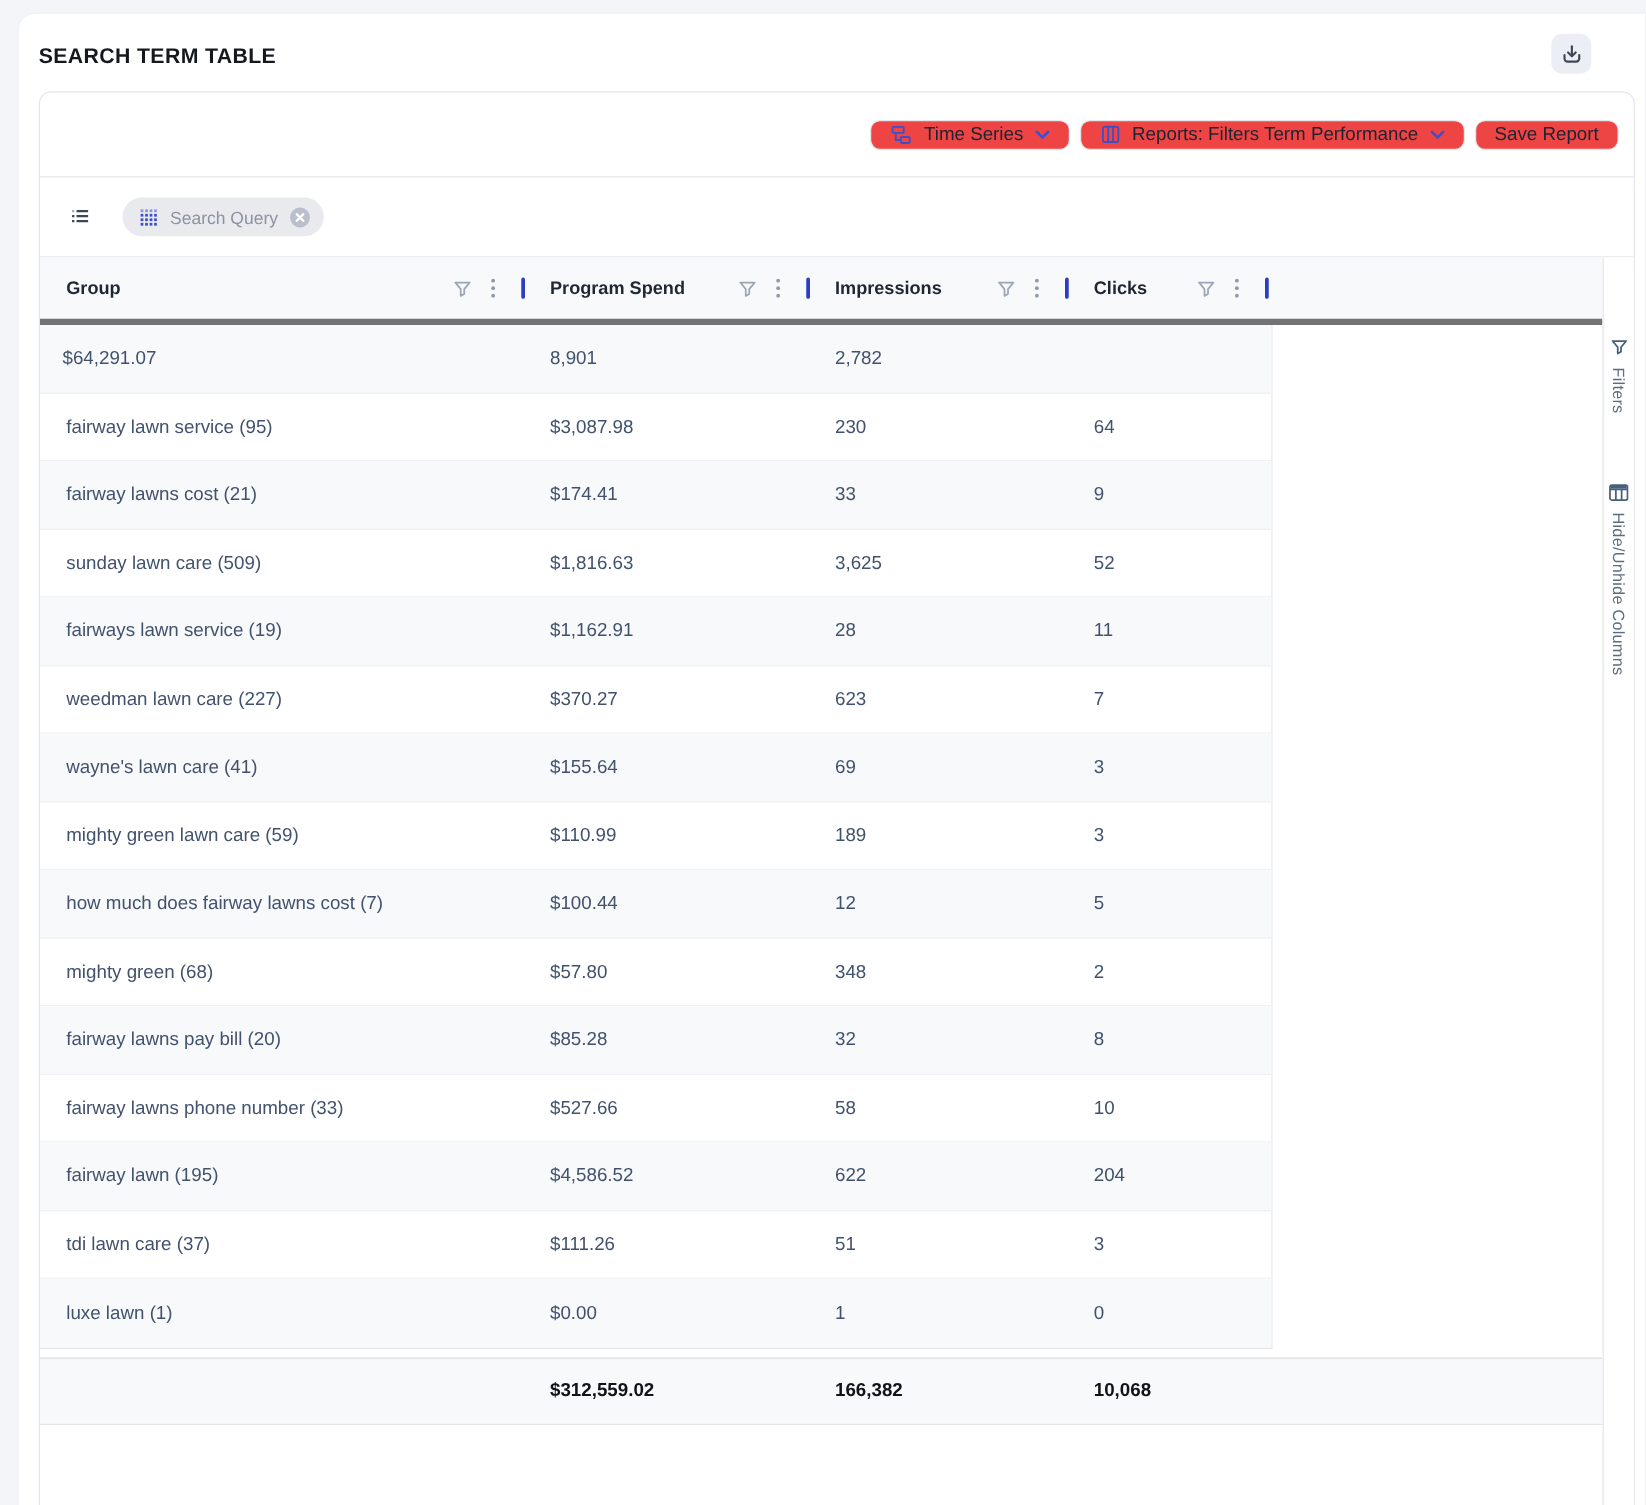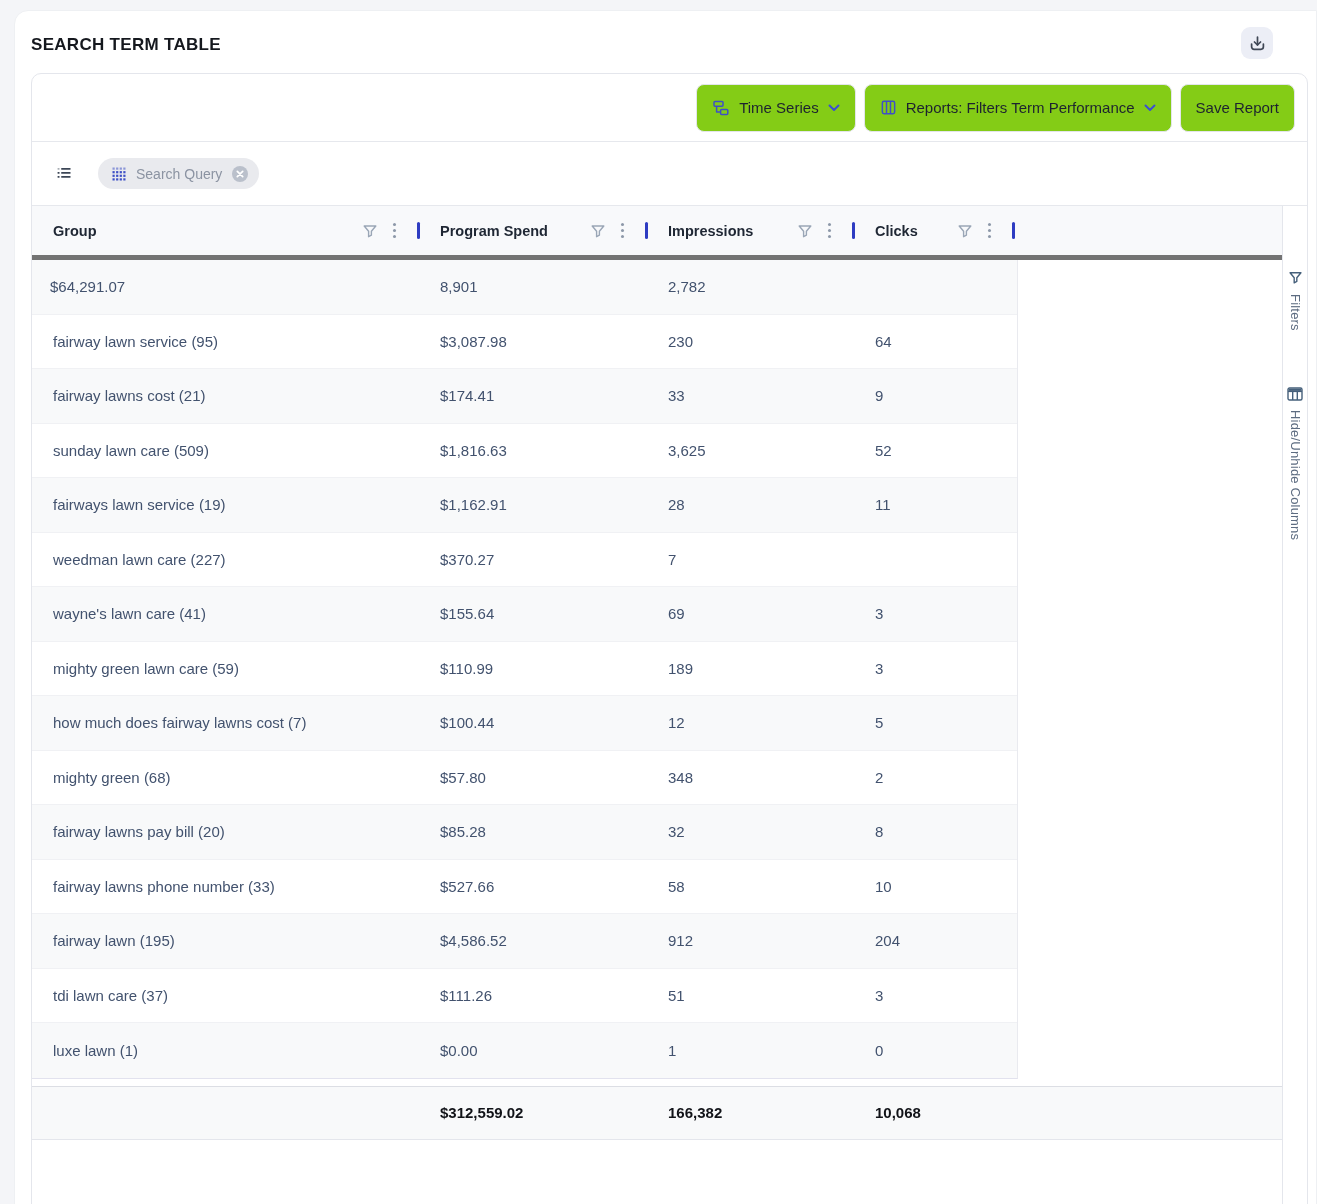--- a/index.html
+++ b/index.html
@@ -14,21 +14,21 @@
     align-items:flex-start; justify-content:space-between; }
   .page-title { font-size:17px; font-weight:800; letter-spacing:.3px; color:#15181e; padding-top:8px; }
   .dl-btn { width:32px; height:32px; border-radius:9px; background:#eceef6; border:none;
     display:flex; align-items:center; justify-content:center; color:#3f4755; cursor:pointer; }
 
   .panel { flex:1; margin:0 8px 0 16px; border:1px solid #e4e6ec; border-radius:10px;
     background:#fff; display:flex; flex-direction:column; overflow:hidden; }
 
   .toolbar { height:68px; border-bottom:1px solid #e6e8ed; display:flex; align-items:center;
     justify-content:flex-end; gap:8px; padding:0 12px; }
-  .tb-btn { height:48px; background:#84cc16; border:1px solid #e3e5eb; border-radius:8px;
+  .tb-btn { height:24px; background:#ef4444; border:1px solid #e3e5eb; border-radius:8px;
     display:flex; align-items:center; gap:9px; padding:0 15px; font-size:15px; font-weight:500;
     color:#1d2330; cursor:pointer; font-family:inherit; }
   .tb-btn .accent-ic { color:#3e50c6; display:flex; }
   .tb-btn .chev { color:#3b4fd0; display:flex; }
 
   .chip-row { height:64px; display:flex; align-items:center; padding-left:23px; border-bottom:1px solid #e6e8ed; }
   .group-ic { color:#3c4656; display:flex; cursor:pointer; }
   .chip { margin-left:25px; height:31px; background:#e9eaee; border-radius:16px;
     display:flex; align-items:center; gap:9px; padding:0 10px 0 14px; cursor:pointer; }
   .chip-label { font-size:14px; color:#8b93a2; }
@@ -276,20 +276,21 @@
             <div class="trow">
               <div class="cell c-group">fairways lawn service (19)</div>
               <div class="cell">$1,162.91</div>
               <div class="cell">28</div>
               <div class="cell">11</div>
             </div>
 
             <div class="trow">
               <div class="cell c-group">weedman lawn care (227)</div>
               <div class="cell">$370.27</div>
+              <div class="cell">623</div>
               <div class="cell">7</div>
             </div>
 
 
             <div class="trow">
               <div class="cell c-group">wayne's lawn care (41)</div>
               <div class="cell">$155.64</div>
               <div class="cell">69</div>
               <div class="cell">3</div>
             </div>
@@ -325,21 +326,21 @@
             <div class="trow">
               <div class="cell c-group">fairway lawns phone number (33)</div>
               <div class="cell">$527.66</div>
               <div class="cell">58</div>
               <div class="cell">10</div>
             </div>
 
             <div class="trow">
               <div class="cell c-group">fairway lawn (195)</div>
               <div class="cell">$4,586.52</div>
-              <div class="cell">912</div>
+              <div class="cell">622</div>
               <div class="cell">204</div>
             </div>
 
             <div class="trow">
               <div class="cell c-group">tdi lawn care (37)</div>
               <div class="cell">$111.26</div>
               <div class="cell">51</div>
               <div class="cell">3</div>
             </div>
 

